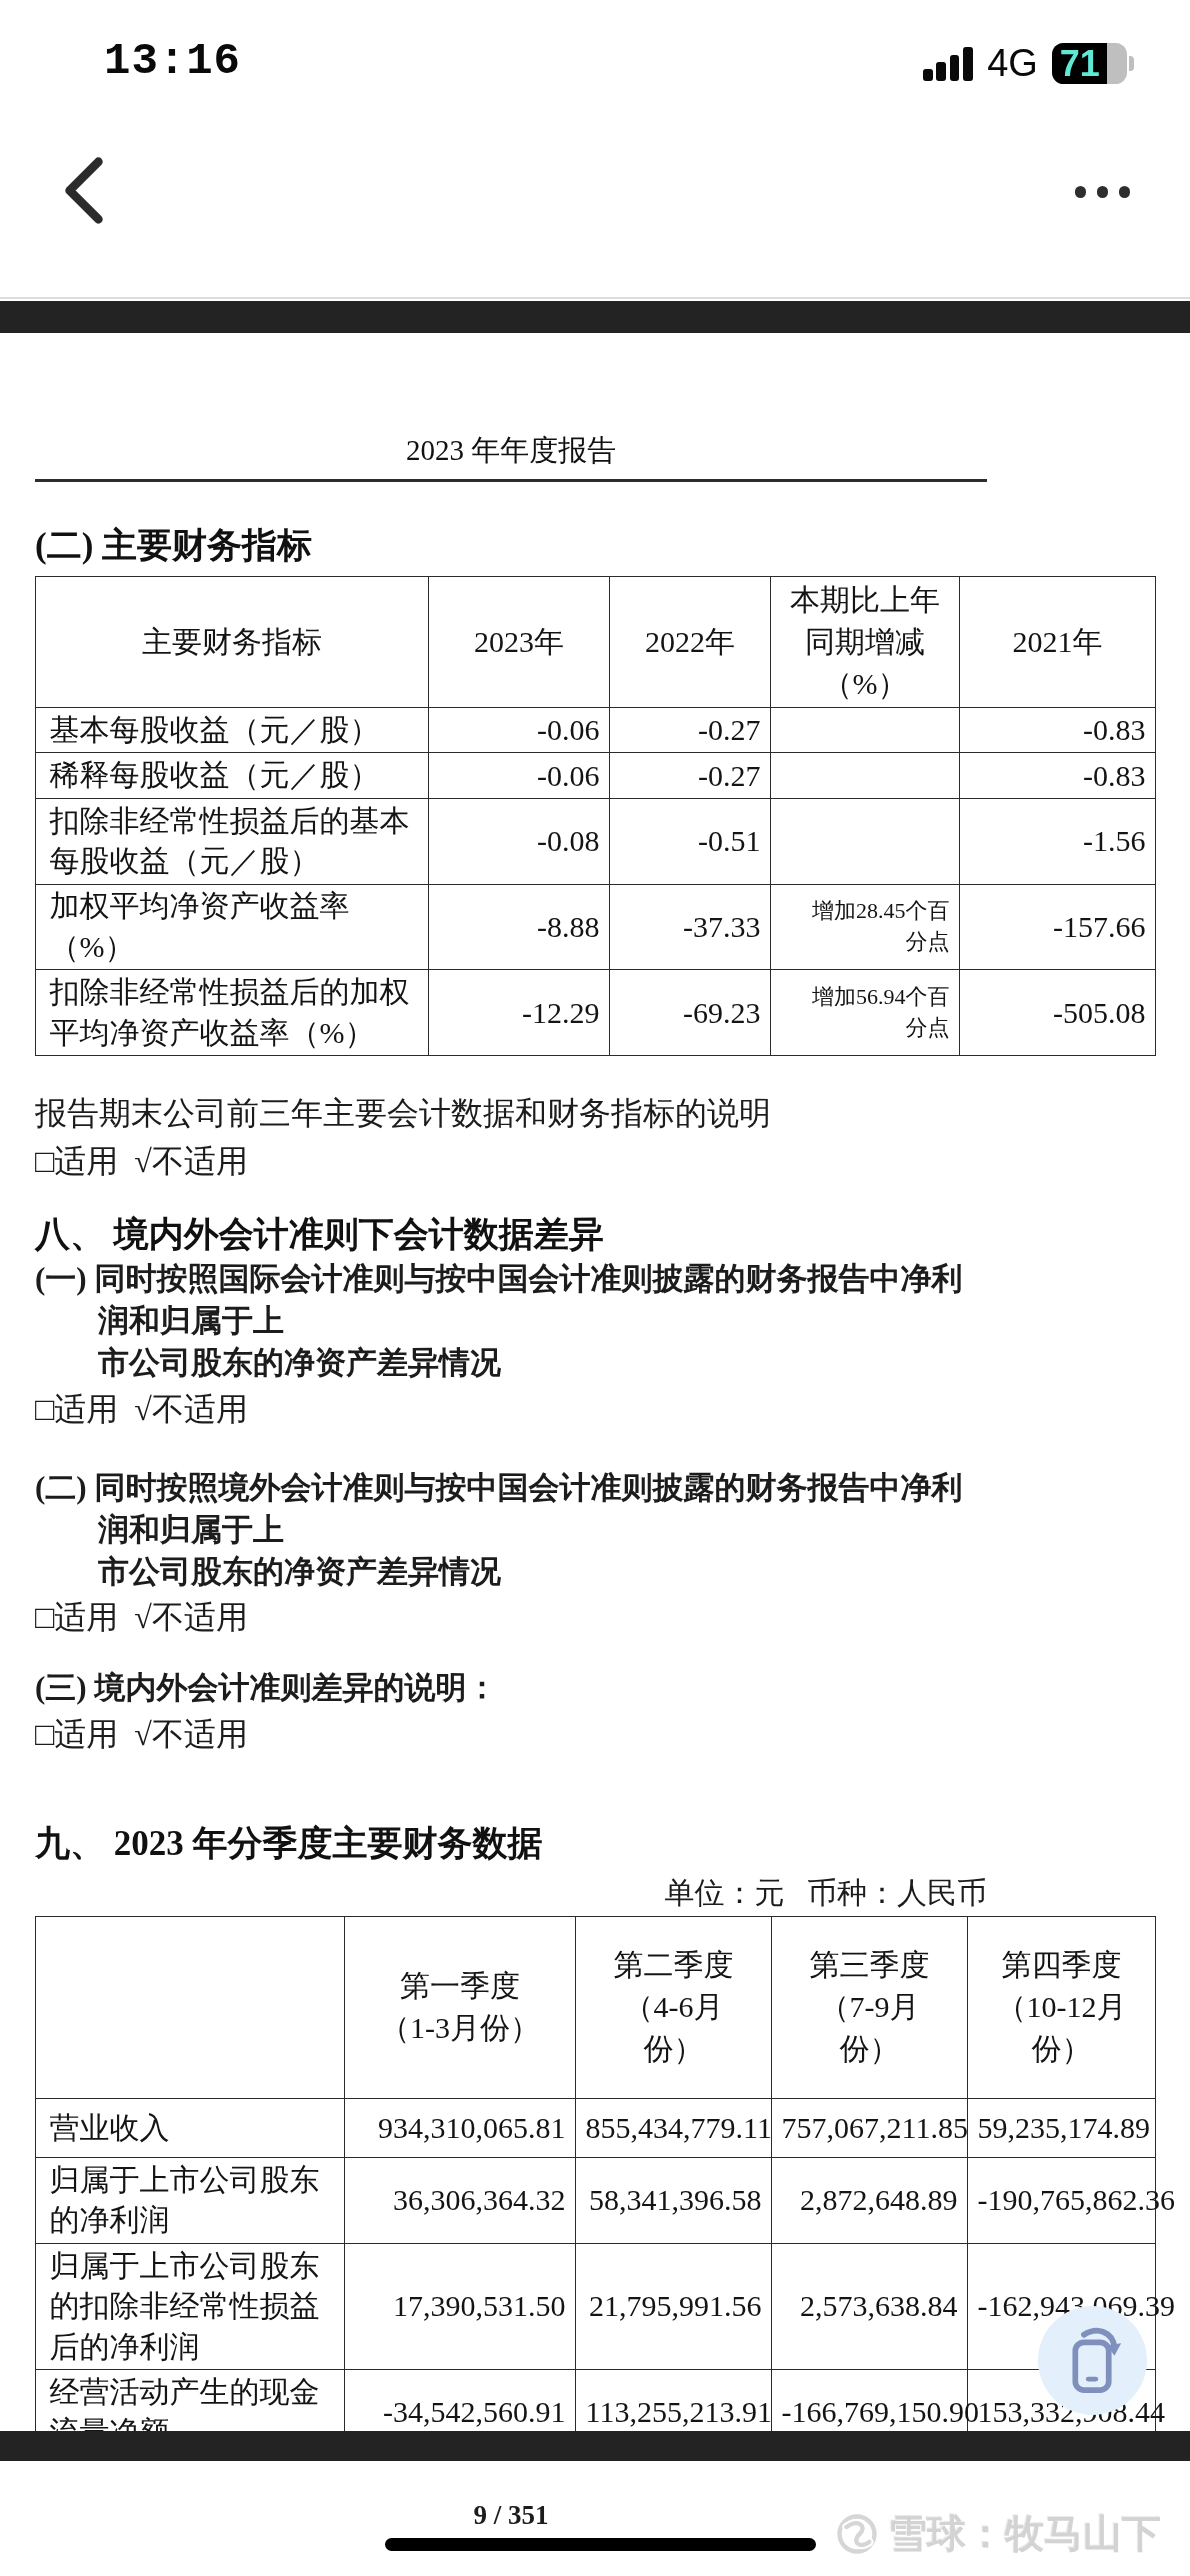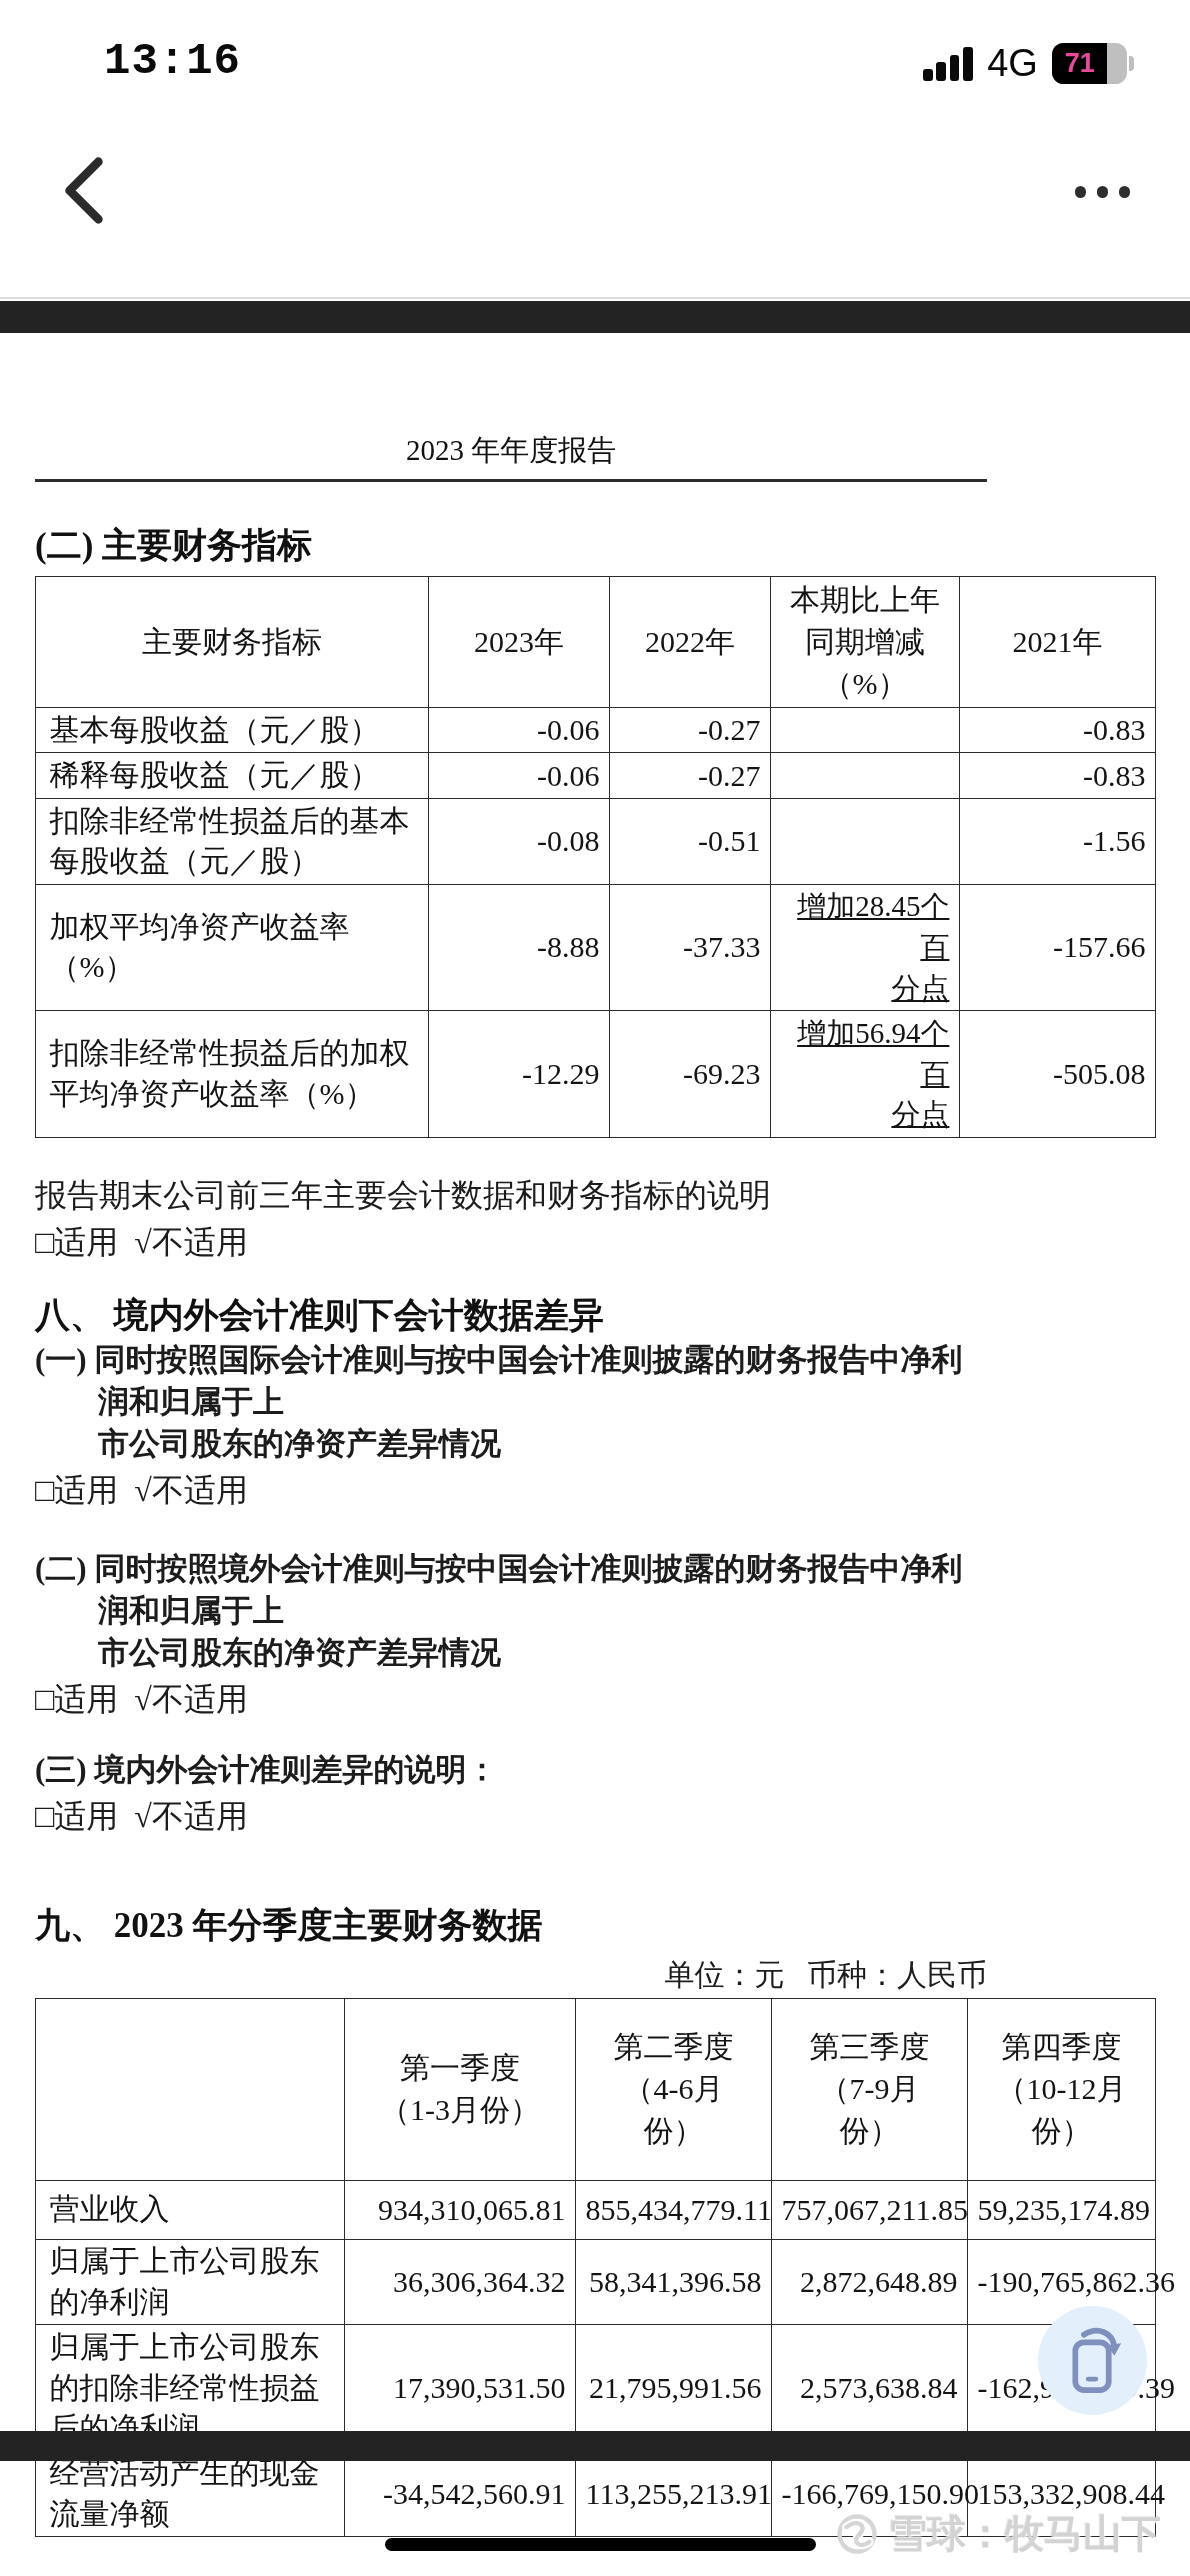--- a/index.html
+++ b/index.html
@@ -9,22 +9,22 @@
   .time{position:absolute;left:104px;top:36px;font-family:Liberation Mono, monospace;
         font-weight:bold;font-size:44px;letter-spacing:1px;color:#0a0a0a;}
   .status-right{position:absolute;right:56px;top:42px;display:flex;align-items:center;gap:14.4px;}
   .signal{display:flex;align-items:flex-end;gap:3.8px;height:35px;}
   .signal i{display:block;width:9.6px;background:#0a0a0a;border-radius:2.9px;}
   .signal i:nth-child(1){height:12.5px}.signal i:nth-child(2){height:19px}
   .signal i:nth-child(3){height:26px}.signal i:nth-child(4){height:34px}
   .net{font-family:"Liberation Sans","DejaVu Sans",sans-serif;font-size:38px;color:#0a0a0a;}
   .battery{position:relative;width:75px;height:41px;border-radius:11.5px;background:#bfbfbf;overflow:hidden;}
   .batt-fill{position:absolute;left:0;top:0;bottom:0;width:55px;background:#000;
-             color:#ec4899;font-family:"Liberation Sans","DejaVu Sans",sans-serif;font-weight:bold;
-             font-size:27px;display:flex;align-items:center;justify-content:center;}
+             color:#5eead4;font-family:"Liberation Sans","DejaVu Sans",sans-serif;font-weight:bold;
+             font-size:36px;display:flex;align-items:center;justify-content:center;}
   .batt-tip{width:4.8px;height:15.3px;background:#bfbfbf;border-radius:0 3.8px 3.8px 0;margin-left:1.9px;}
   .batt-wrap{display:flex;align-items:center;}
   
   .back-btn{position:absolute;left:50px;top:153px;width:67px;height:77px;background:none;border:none;padding:0;cursor:pointer;}
   .more-btn{position:absolute;left:1062px;top:169px;width:81px;height:46px;background:none;border:none;padding:0;cursor:pointer;
             display:flex;align-items:center;justify-content:center;gap:10.5px;}
   .more-btn i{width:11.5px;height:11.5px;border-radius:50%;background:#2e2e2e;display:block;}
   
   .page-edge{position:absolute;left:0;top:297px;width:100%;height:1.9px;background:#dcdcdc;}
   .sep-top{position:absolute;left:0;top:301px;width:100%;height:32px;background:#232323;}
@@ -44,21 +44,21 @@
   .mt-sec9{margin-top:63px;}
   .unit-line{margin:5.8px 0 0 0;font-size:30px;text-align:right;white-space:pre;}
   
   table{border-collapse:collapse;table-layout:fixed;width:1119px;font-size:30px;color:#141414;}
   .t1{margin-top:7.7px;}
   .t2{margin-top:1.9px;}
   td,th{border:1.9px solid #2b2b2b;vertical-align:middle;font-weight:normal;padding:1.9px 9.6px;box-sizing:border-box;}
   th{text-align:center;white-space:pre-line;line-height:1.4;}
   td.lbl{text-align:left;padding-left:13.4px;white-space:pre-line;line-height:1.35;}
   td.num{text-align:right;padding-right:9.6px;}
-  td.chg{text-align:right;white-space:pre-line;font-size:29px;line-height:1.4;text-decoration:underline;}
+  td.chg{text-align:right;white-space:pre-line;font-size:22px;line-height:1.4;}
   .t1 tr.hd{height:119px}.t1 tr.r1{height:40px}.t1 tr.r2{height:40px}
   .t1 tr.r3{height:78px}.t1 tr.r4{height:65px}.t1 tr.r5{height:80px}
   .t2 tr.hd{height:182px}.t2 tr.r1{height:59px}.t2 tr.r2{height:84px}
   .t2 tr.r3{height:115px}.t2 tr.r4{height:84px}
   .page-ind{margin:44px 0 0 0;text-align:center;font-size:27px;font-weight:bold;}
   
   .fab{position:absolute;left:1038px;top:2306px;width:109px;height:109px;border-radius:50%;
        background:#E3EFFB;border:none;padding:0;cursor:pointer;display:flex;align-items:center;justify-content:center;}
   
   .watermark{position:absolute;right:29px;top:2507px;display:flex;align-items:center;gap:9.6px;

